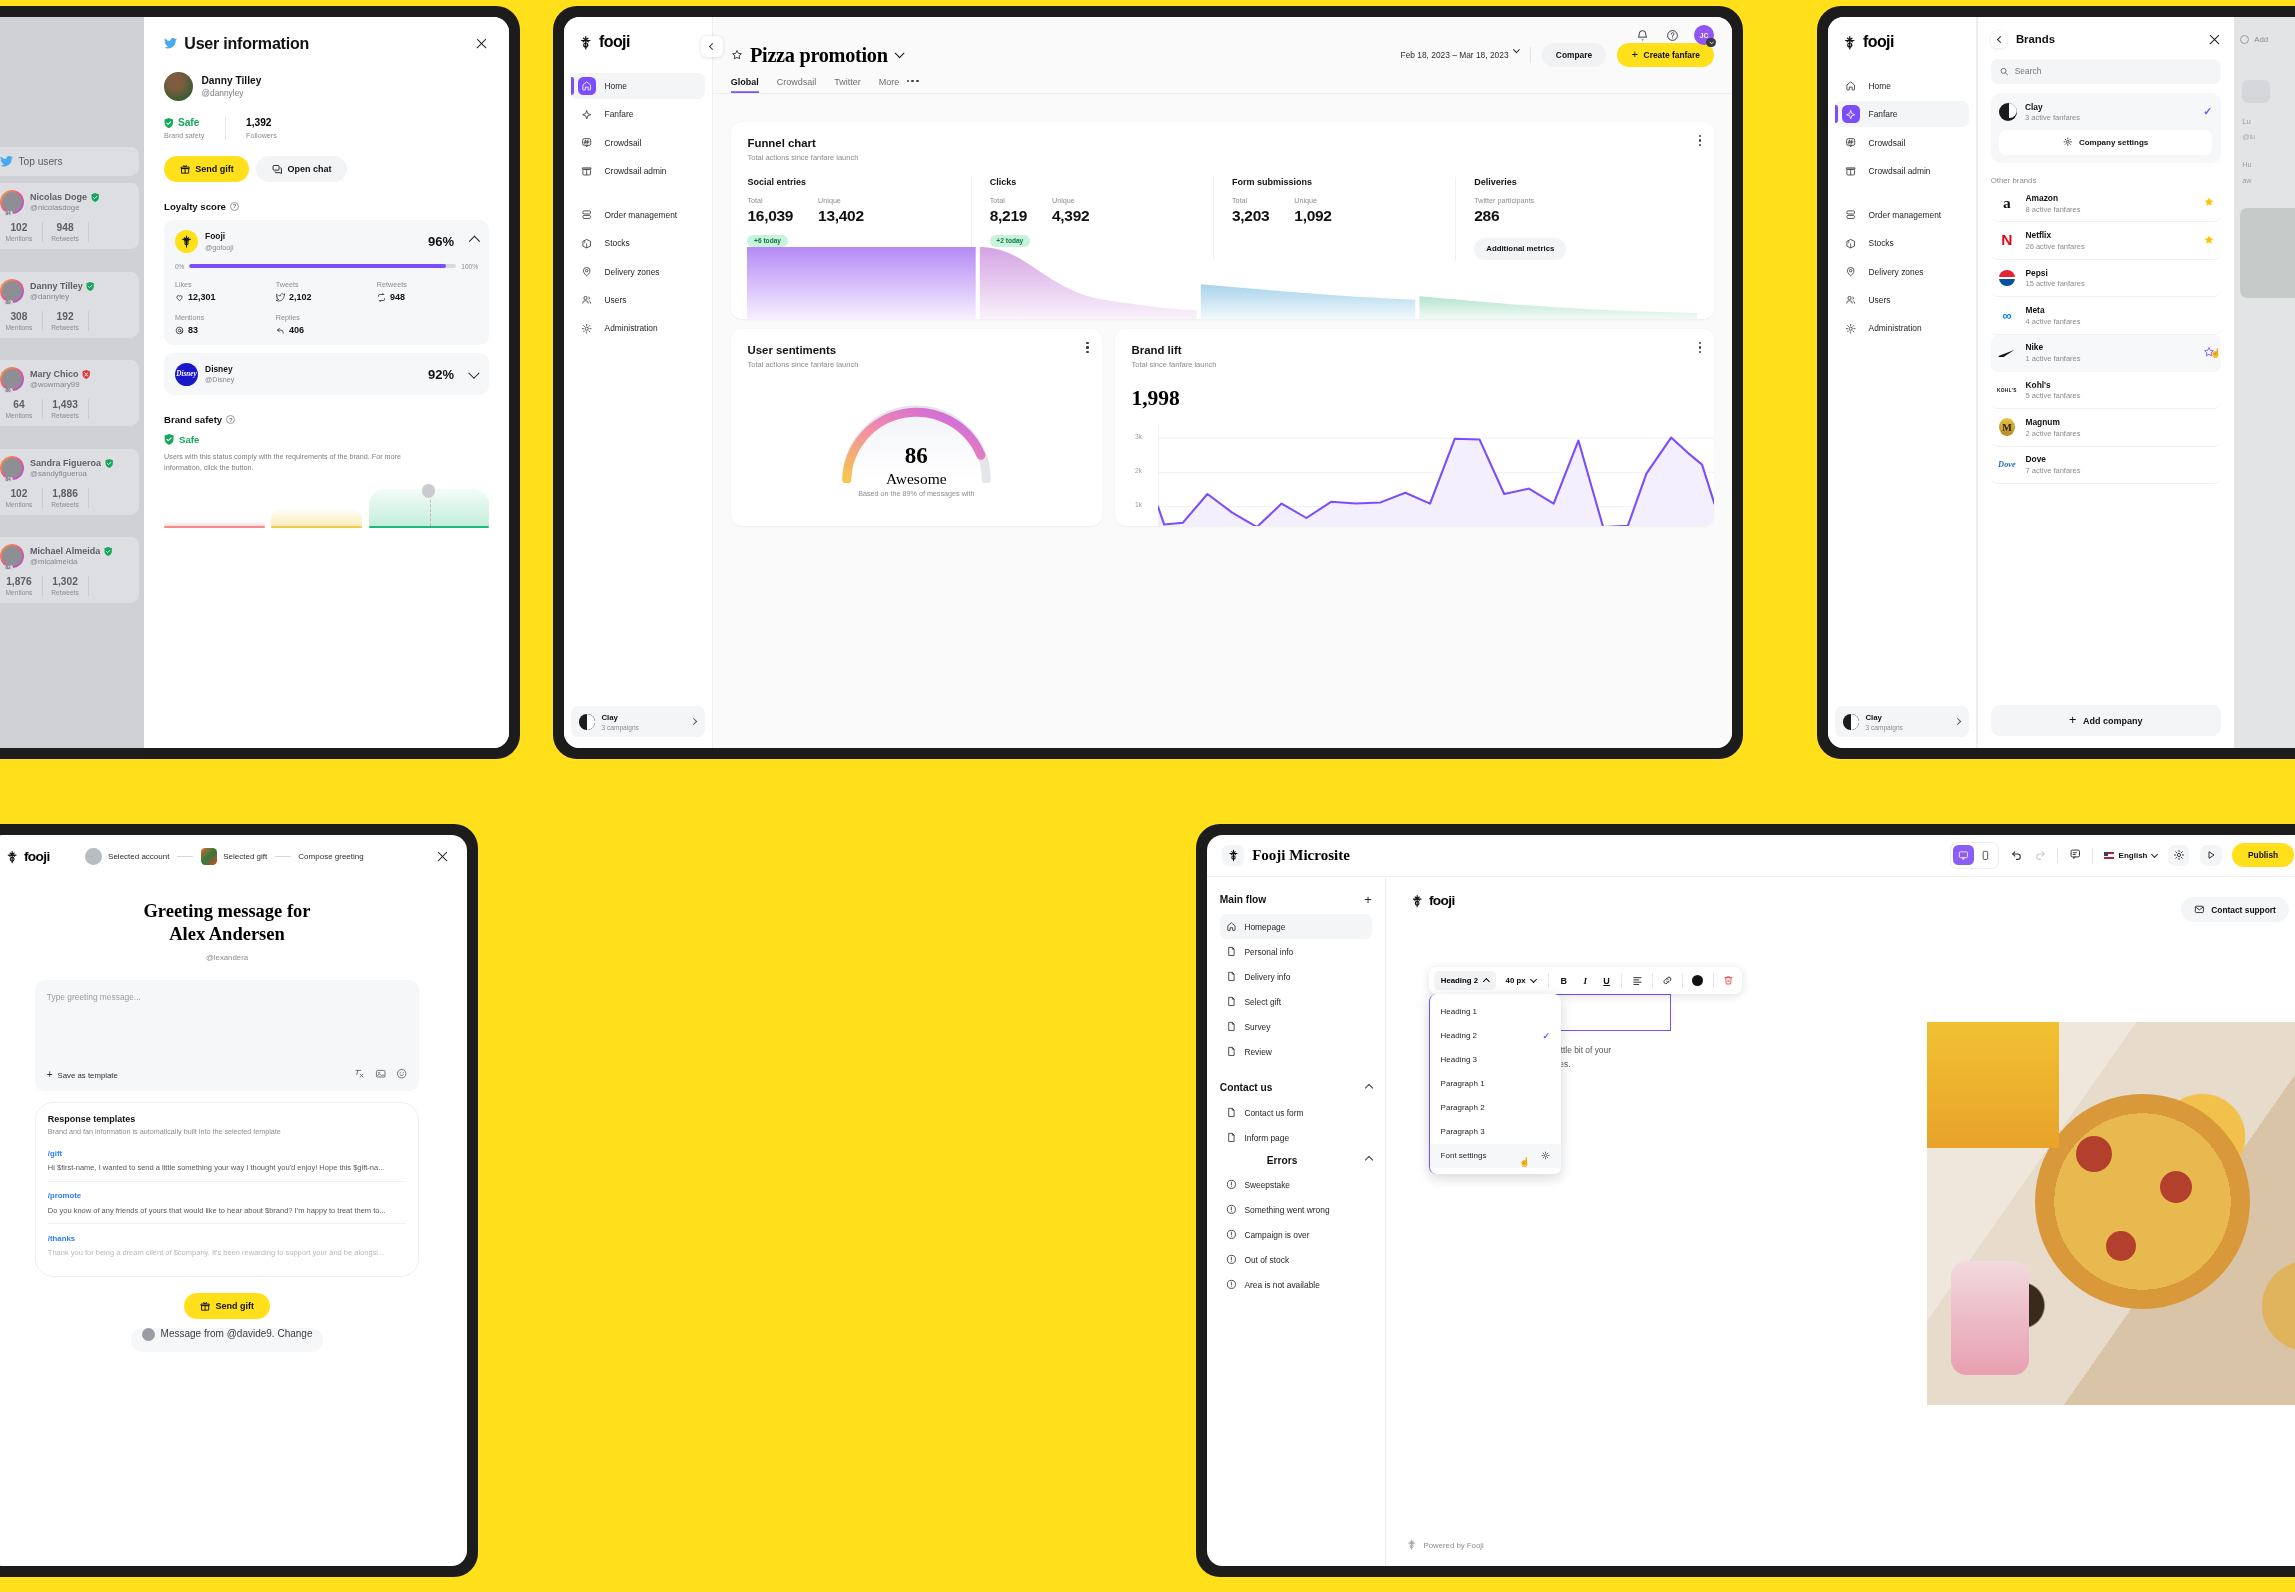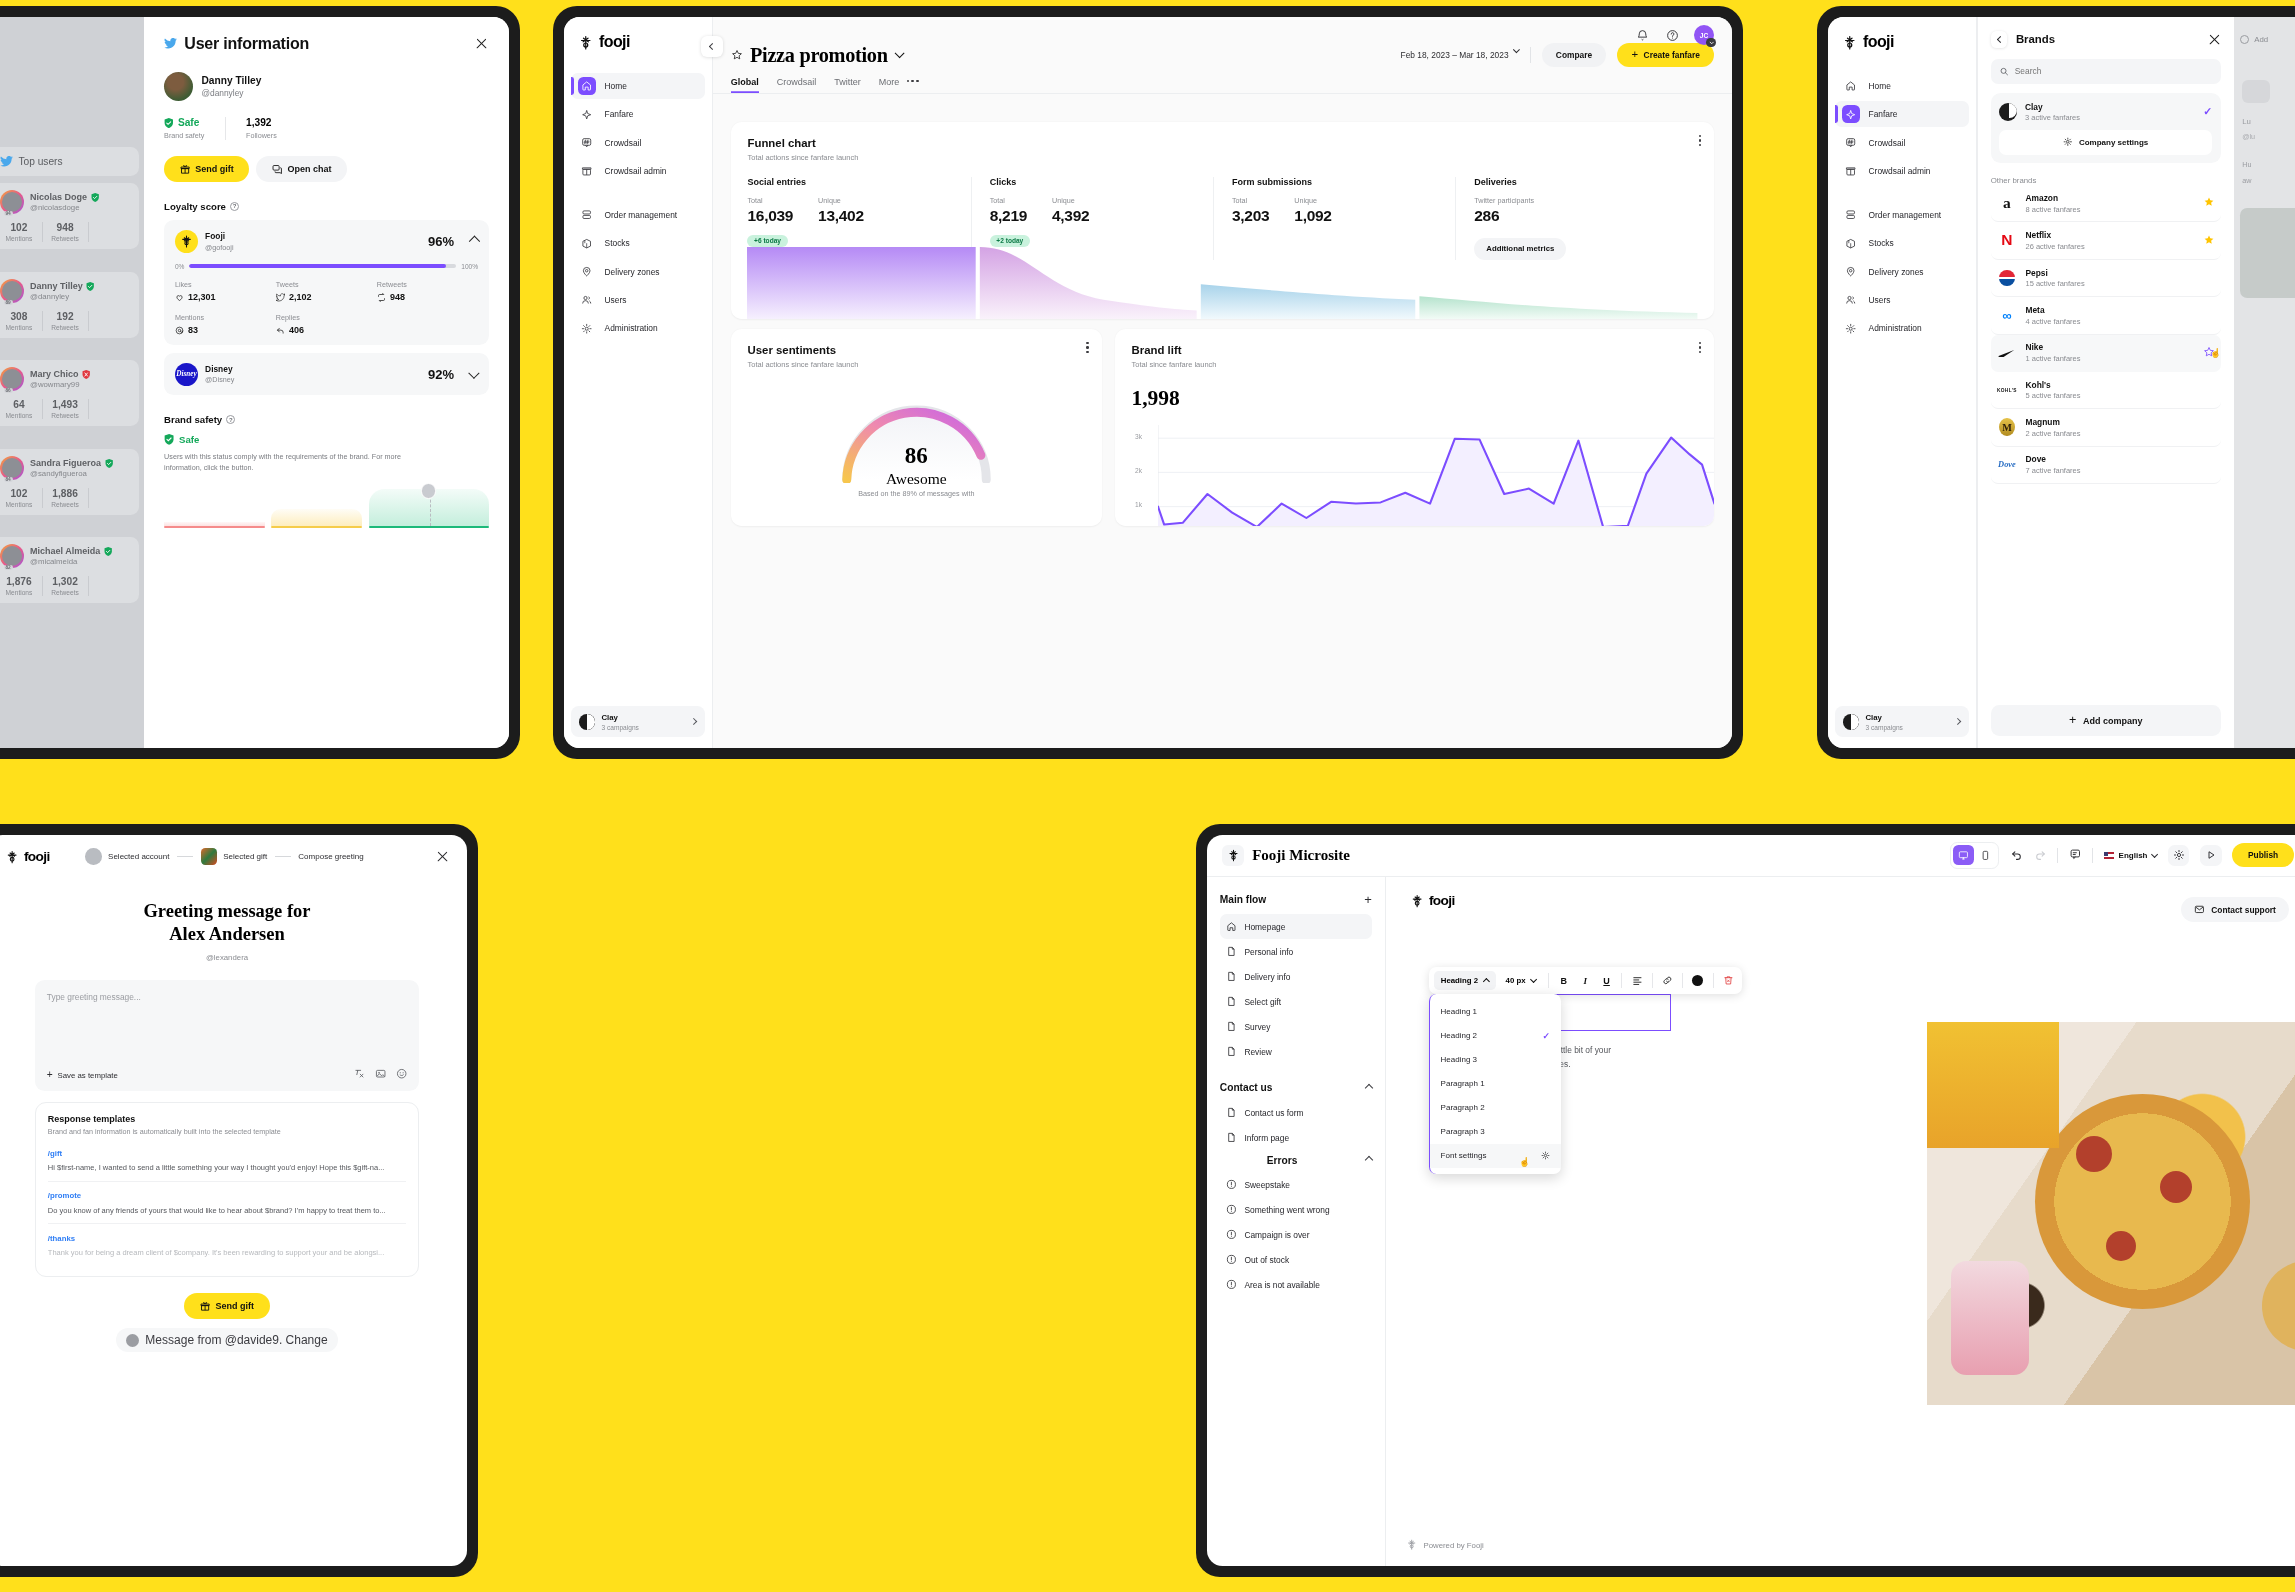--- a/index.html
+++ b/index.html
@@ -234,31 +234,31 @@
   .p4-x { width:14.3px;height:14.3px; position:relative; margin-left:auto;}
   .p4-x::before,.p4-x::after{content:"";position:absolute;left:0.6px;top:6.6px;width:13px;height:1.3px;background:#2b2b2f;border-radius:1.2px;}
   .p4-x::before{transform:rotate(45deg);} .p4-x::after{transform:rotate(-45deg);}
   .p4-h1 { font-family:"Liberation Serif",serif; font-size:18.5px; font-weight:700; text-align:center; line-height:1.25; margin-top: 21.5px;}
   .p4-handle { font-size:7.8px; color:#8a8c91; text-align:center; margin-top:6px;}
   .compose { margin: 18px 48px 0; background:#f6f7f8; border-radius:9.6px; padding: 12px 12px 9.6px;}
   .compose-ph { font-size:8.4px; color:#9a9ca1; min-height: 72px;}
   .compose-foot { display:flex; align-items:center; margin-top: 4.8px;}
   .savetpl { font-size:7.8px; color:#2d2d31; display:flex;align-items:center;gap:4.8px;}
   .compose-icons { margin-left:auto; display:flex; gap: 9.6px; color:#55575c;}
-  .tplbox { margin: 10.8px 48px 0; border:0.6px solid #eceef0; border-radius:11px; padding: 10.8px 12px; }
+  .tplbox { margin: 10.8px 48px 0; border:0.6px solid #eceef0; border-radius:18px; padding: 10.8px 12px; }
   .tpl-h { font-size:9px; font-weight:700; color:#111;}
   .tpl-s { font-size:7.2px; color:#8a8c91; margin-top:3px;}
   .tpl-item { border-top:0.6px solid #f0f1f3; padding: 9.6px 0 8.4px;}
   .tpl-item:first-of-type { border-top:none; padding-top: 13px;}
   .tpl-cmd { font-size:7.8px; font-weight:700; color:#2f7ef5;}
   .tpl-txt { font-size:7.5px; color:#55575c; margin-top:5.4px; white-space:nowrap; overflow:hidden; text-overflow:ellipsis;}
   .tpl-txt.dim { color:#b7b9bd;}
   .p4-send { display:flex; justify-content:center; margin-top: 15.5px;}
   .p4-msgfrom { margin: 9.6px auto 0; width: fit-content; background:#f6f7f8; border-radius:18px; height:24px;
-     display:flex;align-items:center;gap:6px; padding: 0 10.8px; font-size:12px; color:#3b3b40;}
+     display:flex;align-items:flex-start;gap:6px; padding: 0 10.8px; font-size:10px; color:#3b3b40;}
   .p4-msgfrom .mav{width:13px;height:13px;border-radius:50%;background:#9b9da2;}
 
   
   #panel5 { left: 1196px; top: 824px; width: 1124px; height: 753px; }
   .p5-top { height: 42px; display:flex; align-items:center; padding: 0 15.5px; border-bottom:0.6px solid #eceef0;}
   .p5-logo-box { width:21.5px;height:21.5px;border-radius:6px;background:#f4f5f7;display:flex;align-items:center;justify-content:center;}
   .p5-title { font-family:"Liberation Serif",serif; font-size:15px; font-weight:700; margin-left: 8.4px;}
   .p5-tools { margin-left:auto; display:flex; align-items:center; gap:10.8px;}
   .devswitch { display:flex; background:#fff; border:0.6px solid #eceef0; border-radius:7.2px; padding:2.4px; gap:1.8px;}
   .devswitch .d { width:20.3px;height:20.3px;border-radius:5.4px;display:flex;align-items:center;justify-content:center;}

